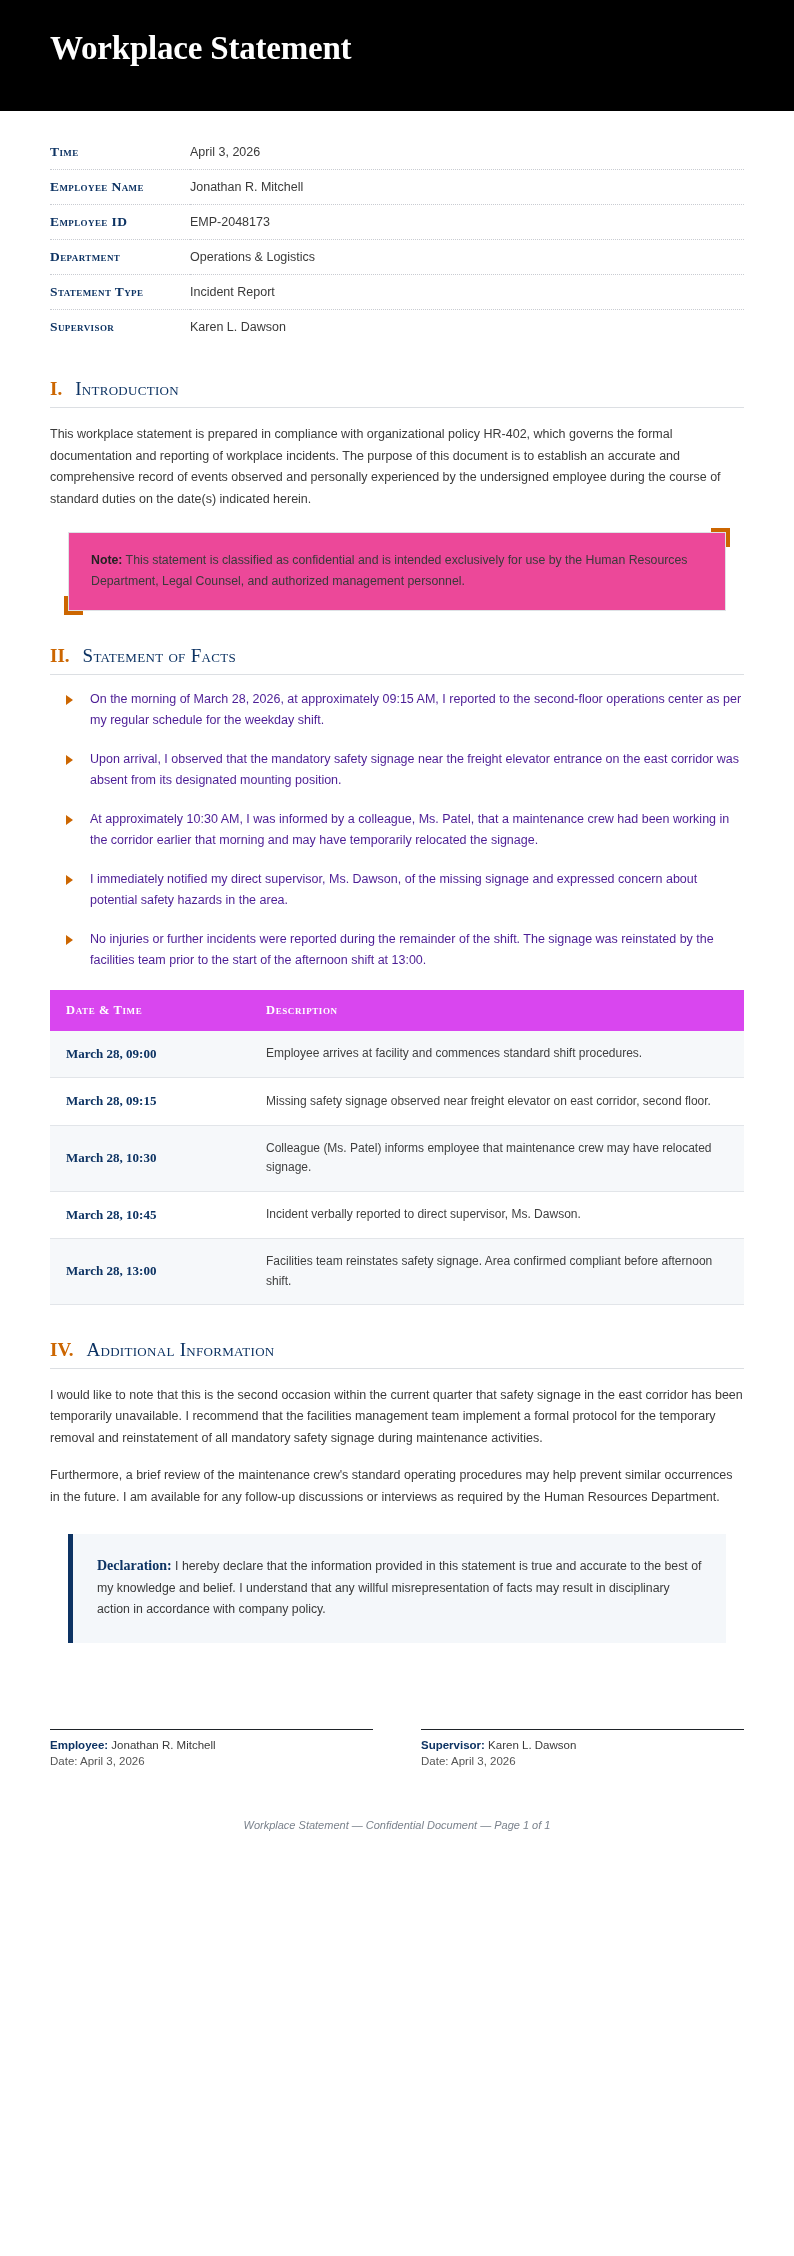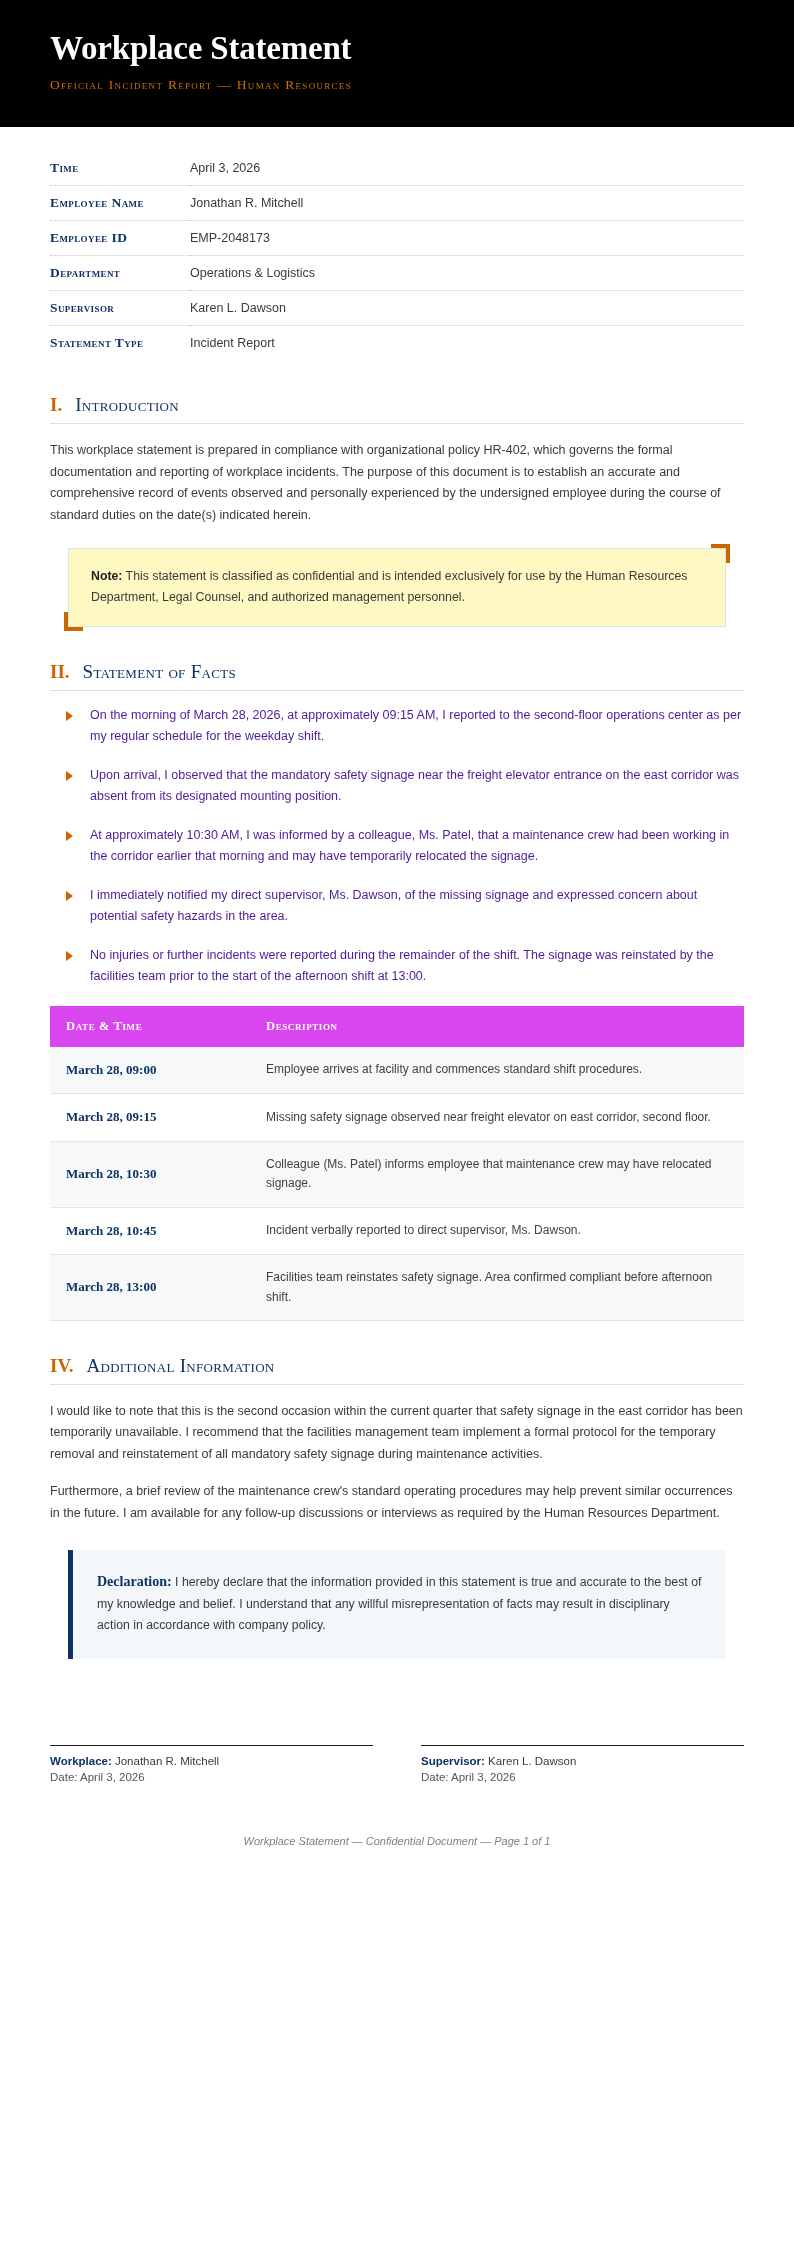--- a/index.html
+++ b/index.html
@@ -99,21 +99,21 @@
     margin: 16px 0 0 0;
     text-align: left;
   }
 
   
   .note-wrap {
     position: relative;
     margin: 22px 18px 6px 18px;
   }
   .note-box {
-    background: #fef9c3;
+    background: #ec4899;
     border: 1px solid #dfe2e6;
     padding: 17px 22px 17px 22px;
     font-size: 12.3px;
     line-height: 1.72;
     color: #3a3a3a;
   }
   .note-box b { color: #222; }
   .note-corner {
     position: absolute;
     width: 19px;
@@ -239,21 +239,20 @@
     font-style: italic;
     font-size: 11px;
     color: #7a828c;
   }
 </style>
 </head>
 <body>
 
 <div class="doc-header">
   <h1 class="doc-title">Workplace Statement</h1>
-  <div class="doc-subtitle">Official Incident Report — Human Resources</div>
 </div>
 
 <div class="page">
 
   <table class="meta">
     <tbody>
       <tr>
         <td class="meta-label">Time</td>
         <td class="meta-value">April 3, 2026</td>
       </tr>
@@ -263,26 +262,26 @@
       </tr>
       <tr>
         <td class="meta-label">Employee ID</td>
         <td class="meta-value">EMP-2048173</td>
       </tr>
       <tr>
         <td class="meta-label">Department</td>
         <td class="meta-value">Operations &amp; Logistics</td>
       </tr>
       <tr>
+        <td class="meta-label">Statement Type</td>
+        <td class="meta-value">Incident Report</td>
+      </tr>
+      <tr>
         <td class="meta-label">Supervisor</td>
         <td class="meta-value">Karen L. Dawson</td>
-      </tr>
-      <tr>
-        <td class="meta-label">Statement Type</td>
-        <td class="meta-value">Incident Report</td>
       </tr>
     </tbody>
   </table>
 
   <div class="section-head">
     <span class="section-num">I.</span>
     <span class="section-title">Introduction</span>
   </div>
   <p class="body-text">This workplace statement is prepared in compliance with organizational policy HR-402, which governs the formal documentation and reporting of workplace incidents. The purpose of this document is to establish an accurate and comprehensive record of events observed and personally experienced by the undersigned employee during the course of standard duties on the date(s) indicated herein.</p>
 
@@ -360,21 +359,21 @@
   <p class="body-text">Furthermore, a brief review of the maintenance crew's standard operating procedures may help prevent similar occurrences in the future. I am available for any follow-up discussions or interviews as required by the Human Resources Department.</p>
 
   <div class="declaration">
     <span class="decl-label">Declaration:</span><span> I hereby declare that the information provided in this statement is true and accurate to the best of my knowledge and belief. I understand that any willful misrepresentation of facts may result in disciplinary action in accordance with company policy.</span>
   </div>
 
   <div class="signatures">
     <div class="sig-block">
       <div class="sig-line"></div>
       <div class="sig-name">
-        <b>Workplace:</b><span> Jonathan R. Mitchell</span>
+        <b>Employee:</b><span> Jonathan R. Mitchell</span>
       </div>
       <div class="sig-date">Date: April 3, 2026</div>
     </div>
     <div class="sig-block">
       <div class="sig-line"></div>
       <div class="sig-name">
         <b>Supervisor:</b><span> Karen L. Dawson</span>
       </div>
       <div class="sig-date">Date: April 3, 2026</div>
     </div>

